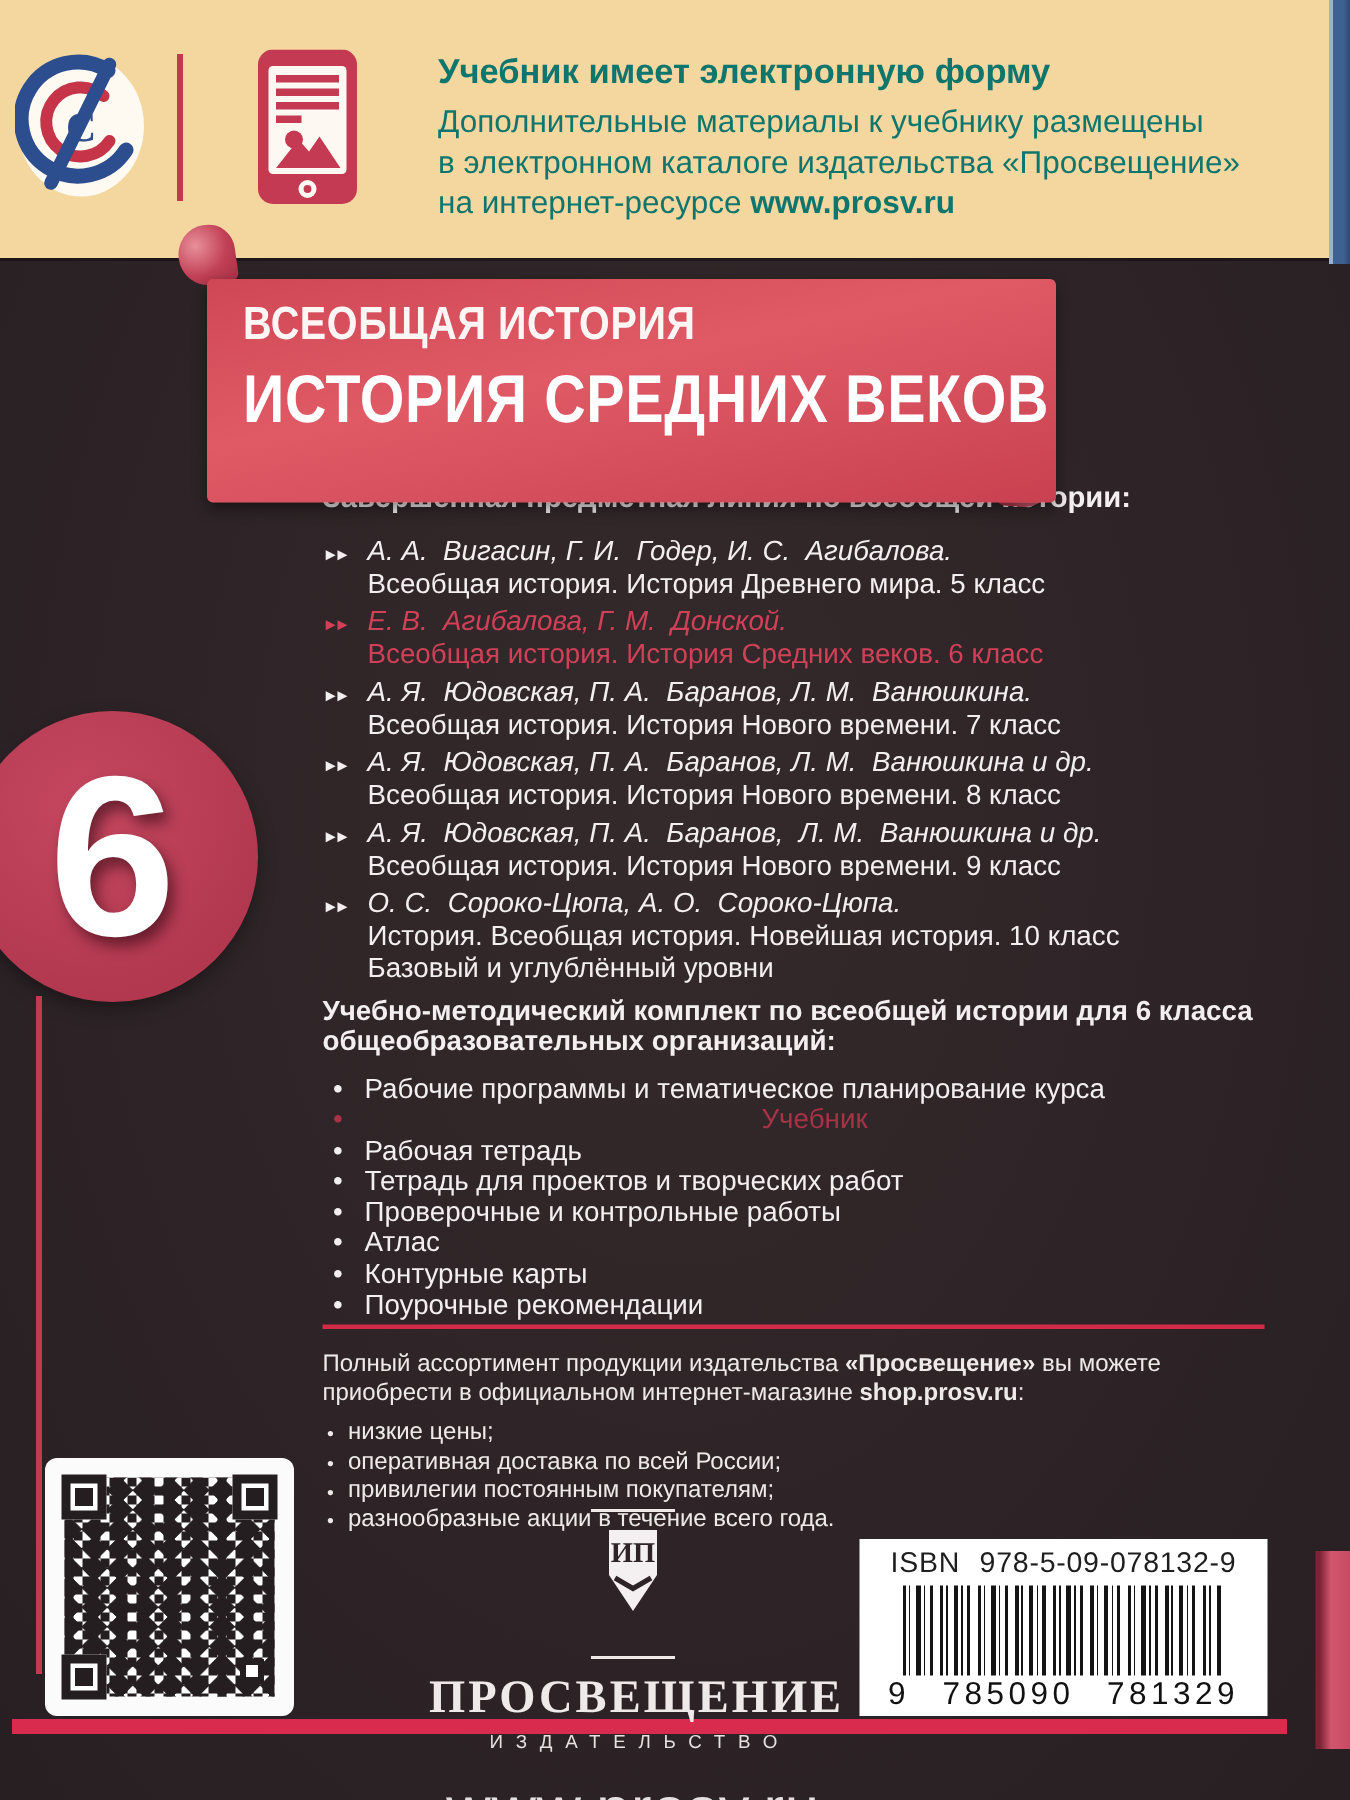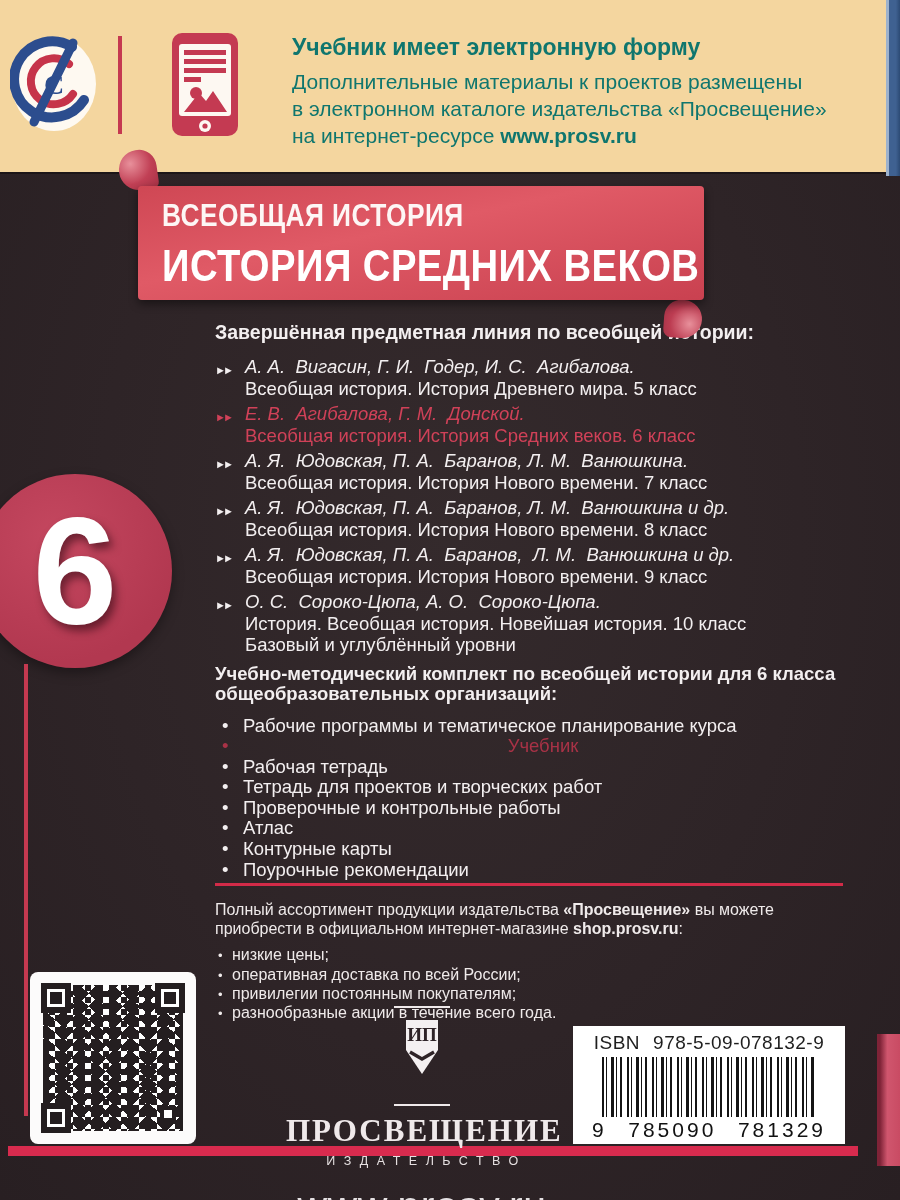--- a/index.html
+++ b/index.html
@@ -21,21 +21,21 @@
   .band-line b{font-weight:bold;}
 
   
   .curl{position:absolute;z-index:1;}
   .curl-tl{left:119px;top:150px;width:38px;height:40px;
            background:radial-gradient(circle at 32% 32%,#e8909b,#c14055 55%,#a83246 95%);
            border-radius:50% 45% 6px 50%;transform:rotate(-8deg);}
   .curl-br{left:664px;top:300px;width:38px;height:38px;
            background:radial-gradient(circle at 68% 62%,#e8909b,#bd3d52 55%,#9e2f43 95%);
            border-radius:45% 50% 50% 8px;transform:rotate(4deg);}
-  .ribbon{position:absolute;left:138px;top:186px;width:566px;height:114px;z-index:2;
+  .ribbon{position:absolute;left:138px;top:186px;width:566px;height:149px;z-index:2;
           background:linear-gradient(168deg,#cf4754 0%,#e05a66 42%,#c94150 100%);
           border-radius:4px;box-shadow:0 4px 10px rgba(0,0,0,.45);
           padding:12px 0 0 24px;box-sizing:border-box;}
   .ribbon-sub{font-size:31px;font-weight:bold;color:#fdf6f5;letter-spacing:.5px;
               transform:scaleX(.85);transform-origin:left center;white-space:nowrap;}
   .ribbon-title{font-size:45px;font-weight:bold;color:#ffffff;margin-top:6px;letter-spacing:.5px;
               transform:scaleX(.85);transform-origin:left center;white-space:nowrap;}
 
   
   .grade-circle{position:absolute;left:-22px;top:474px;width:194px;height:194px;border-radius:50%;
@@ -127,21 +127,21 @@
         <rect x="12" y="35" width="42" height="5"></rect>
         <rect x="12" y="44" width="17" height="5"></rect>
         <circle cx="24" cy="60" r="6"></circle>
         <path d="M12,79 L27,60 L34,68 L41,58 L55,79 Z"></path>
       </g>
       <circle cx="33" cy="93" r="6" fill="#fdf8f2"></circle>
       <circle cx="33" cy="93" r="2.6" fill="#c43a52"></circle>
     </svg>
     <div class="band-text">
       <div class="band-title">Учебник имеет электронную форму</div>
-      <div class="band-line">Дополнительные материалы к проектов размещены</div>
+      <div class="band-line">Дополнительные материалы к учебнику размещены</div>
       <div class="band-line">в электронном каталоге издательства «Просвещение»</div>
       <div class="band-line">
         <span>на интернет-ресурсе</span>
         <b>www.prosv.ru</b>
       </div>
     </div>
   </div>
   <div class="blue-strip"></div>
 
   <div class="curl curl-tl"></div>

